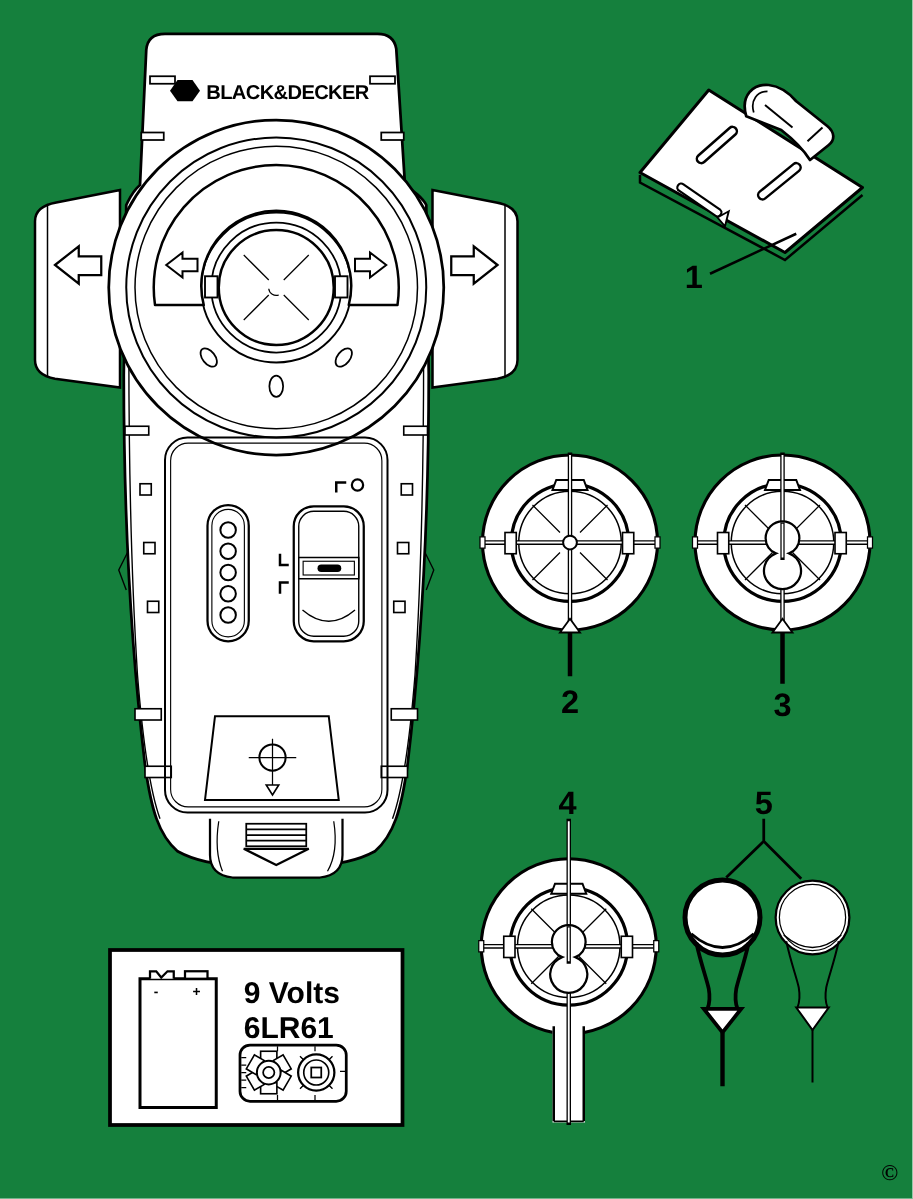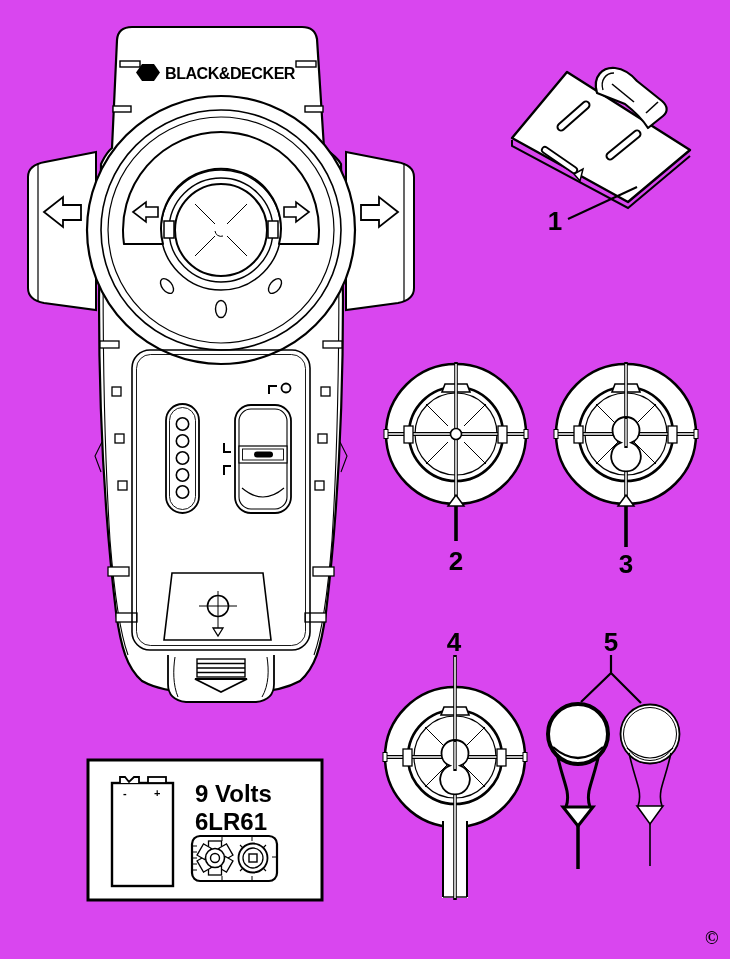--- a/index.html
+++ b/index.html
@@ -1,16 +1,16 @@
 <!DOCTYPE html>
 <html><head>
 <meta charset="utf-8">
 <style>
   html,body{margin:0;padding:0;background:#fff;}
-  .stage{position:relative;width:730px;height:959px;background:#d946ef;overflow:hidden;
+  .stage{position:relative;width:730px;height:959px;background:#15803d;overflow:hidden;
          font-family:"Liberation Sans",sans-serif;}
   svg{display:block;}
   .s{fill:none;stroke:#000;}
   .f{fill:#fff;stroke:#000;}
   .k{fill:#000;stroke:none;}
   .wln{fill:none;stroke:#fff;}
   .lbl{font:700 26px "Liberation Sans",sans-serif;fill:#000;}
   .bat{font:700 24px "Liberation Sans",sans-serif;fill:#000;}
   .tiny{font:700 11px "Liberation Sans",sans-serif;fill:#000;}
   .logo{font:800 16px "Liberation Sans",sans-serif;fill:#000;letter-spacing:-0.5px;}

